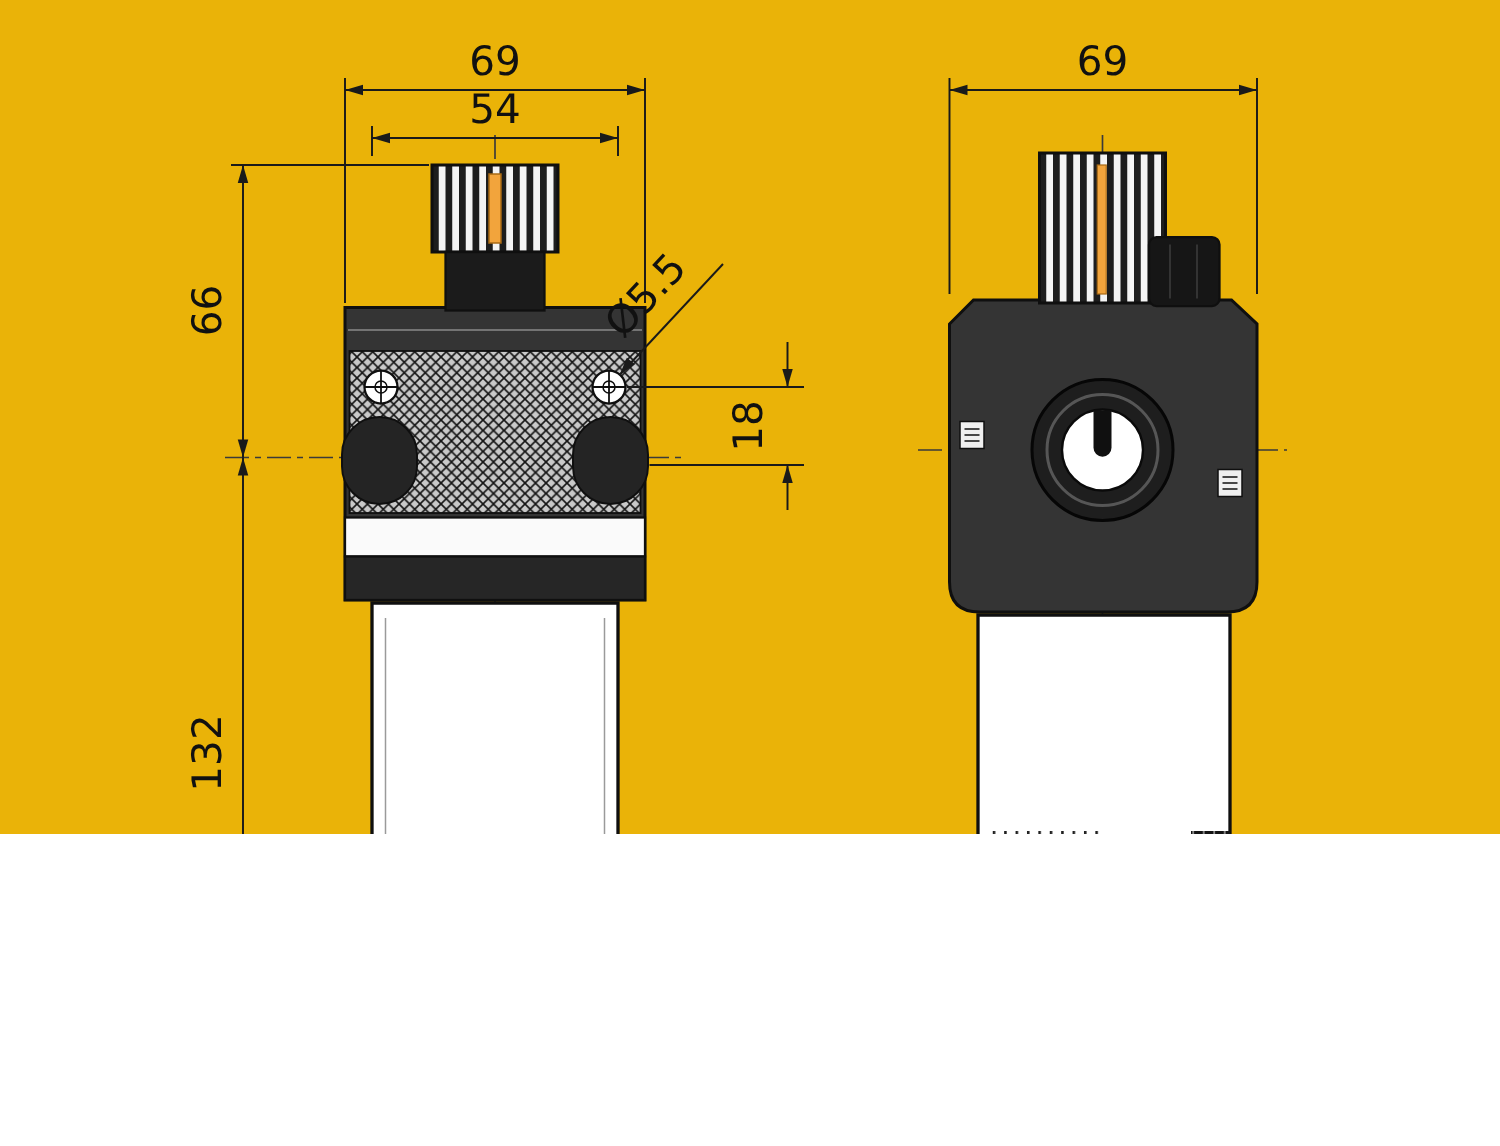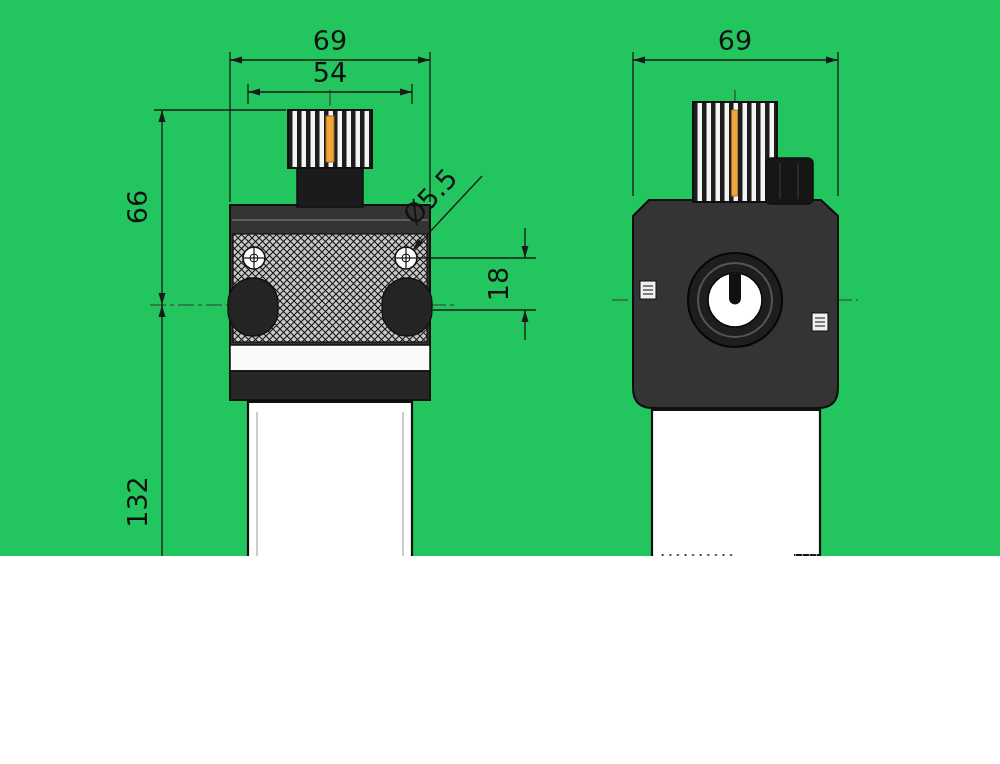--- a/index.html
+++ b/index.html
@@ -1,16 +1,16 @@
 <!DOCTYPE html>
 <html><head>
 <meta charset="utf-8">
 <style>
   html,body{margin:0;padding:0;background:#ffffff;}
-  #stage{position:relative;width:1000px;height:556px;background:#22c55e;overflow:hidden;}
+  #stage{position:relative;width:1000px;height:556px;background:#eab308;overflow:hidden;}
   svg{display:block;}
   .dim line{stroke:#1a1a1a;stroke-width:1.3;fill:none;}
   .dim polygon{fill:#1a1a1a;stroke:none;}
   .dim text{font-family:"DejaVu Sans","Liberation Sans",sans-serif;font-size:27px;fill:#111;}
   .cl{stroke:#3a3a3a;stroke-width:1.1;stroke-dasharray:16 4 4 4;fill:none;}
 </style>
 </head>
 <body>
 
 <div id="stage">

